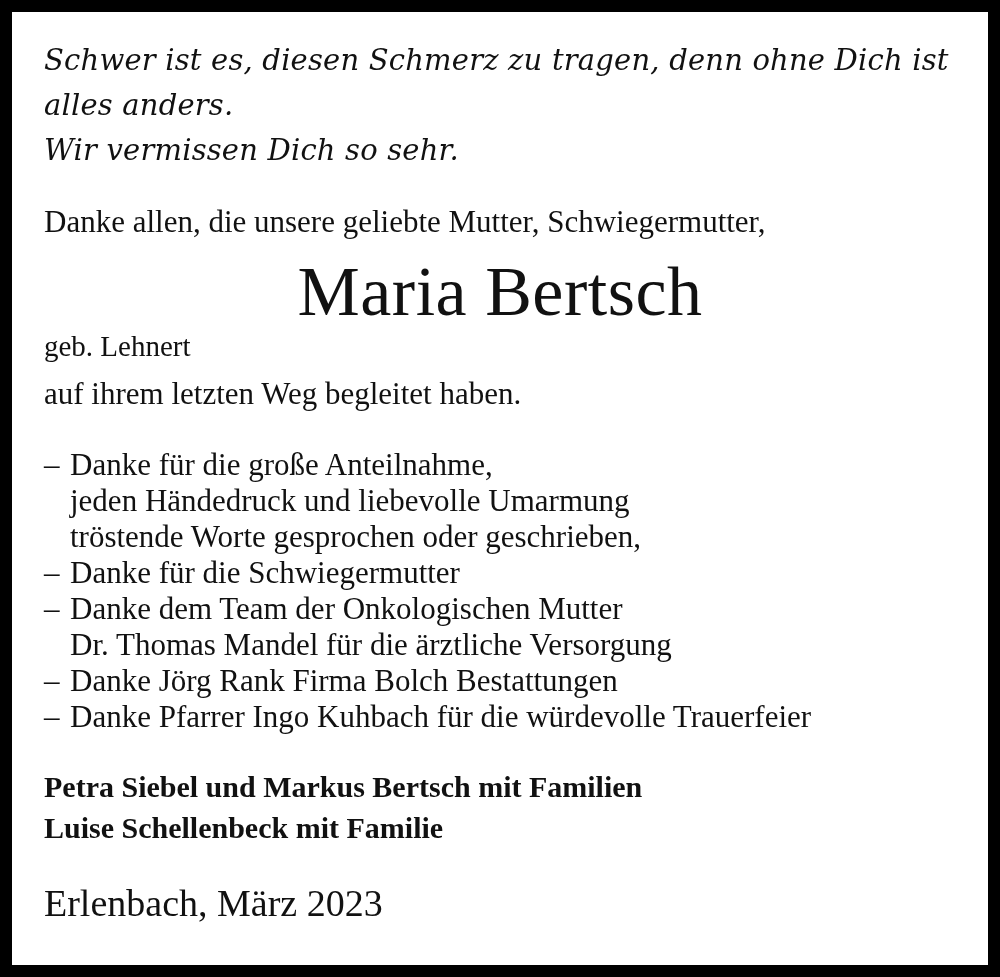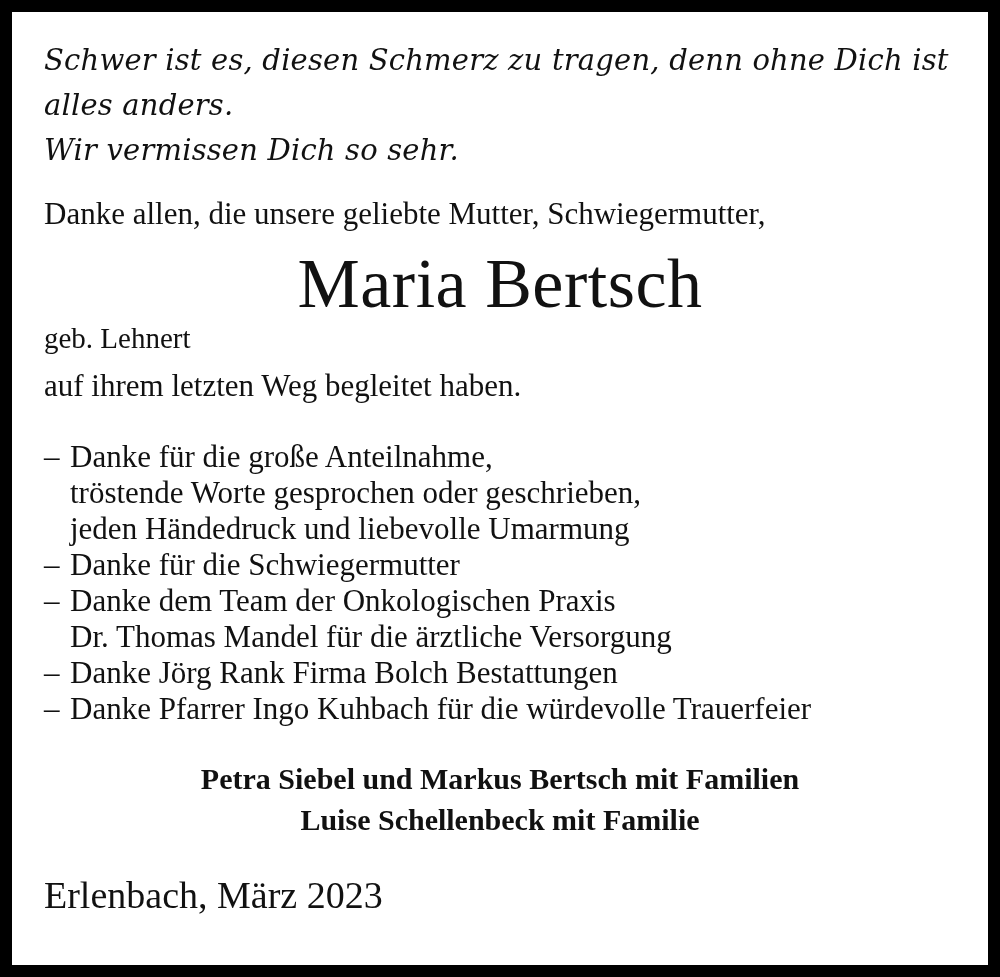--- a/index.html
+++ b/index.html
@@ -22,21 +22,21 @@
   
   .epigraph {
     font-family: "DejaVu Serif", serif;
     font-style: italic;
     font-size: 29px;
     line-height: 45px;
     letter-spacing: 0.2px;
   }
   
   .intro {
-    margin-top: 22px;
+    margin-top: 30px;
     font-size: 31px;
     line-height: 38px;
   }
   .name {
     margin-top: 14px;
     font-size: 70px;
     line-height: 74px;
     font-weight: normal;
     text-align: center;
     letter-spacing: 0.5px;
@@ -60,21 +60,20 @@
     position: relative;
     padding-left: 26px;
   }
   .thanks-item .marker {
     position: absolute;
     left: 0;
     top: 0;
   }
   .mourners {
     margin-top: 34px;
-    text-align: center;
     font-weight: bold;
     font-size: 30px;
     line-height: 36px;
   }
   .mourners .mourner-line + .mourner-line {
     margin-top: 5px;
   }
   .dateline {
     margin-top: 38px;
     font-size: 38px;
@@ -99,32 +98,32 @@
     <div class="name">Maria Bertsch</div>
     <div class="maiden">geb. Lehnert</div>
 
     <div class="closing">auf ihrem letzten Weg begleitet haben.</div>
 
     <div class="thanks">
 
       <div class="thanks-item">
         <span class="marker">–</span>
         <div>Danke für die große Anteilnahme,</div>
+        <div>jeden Händedruck und liebevolle Umarmung</div>
         <div>tröstende Worte gesprochen oder geschrieben,</div>
-        <div>jeden Händedruck und liebevolle Umarmung</div>
       </div>
 
       <div class="thanks-item">
         <span class="marker">–</span>
         <div>Danke für die Schwiegermutter</div>
       </div>
 
       <div class="thanks-item">
         <span class="marker">–</span>
-        <div>Danke dem Team der Onkologischen Praxis</div>
+        <div>Danke dem Team der Onkologischen Mutter</div>
         <div>Dr. Thomas Mandel für die ärztliche Versorgung</div>
       </div>
 
       <div class="thanks-item">
         <span class="marker">–</span>
         <div>Danke Jörg Rank Firma Bolch Bestattungen</div>
       </div>
 
       <div class="thanks-item">
         <span class="marker">–</span>

